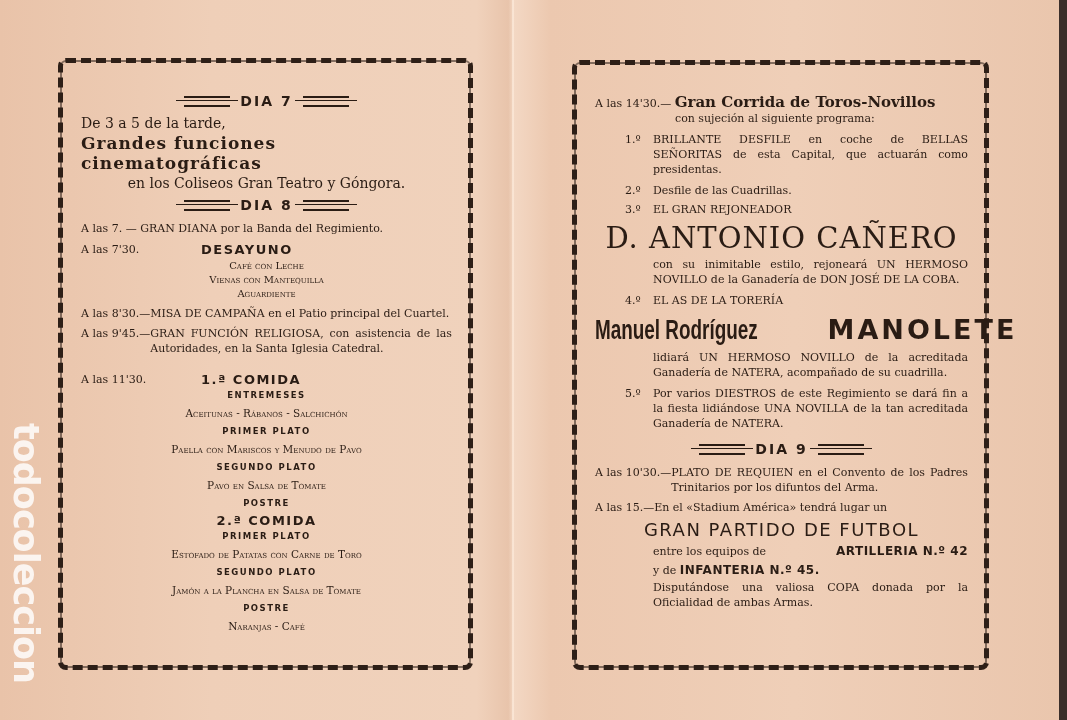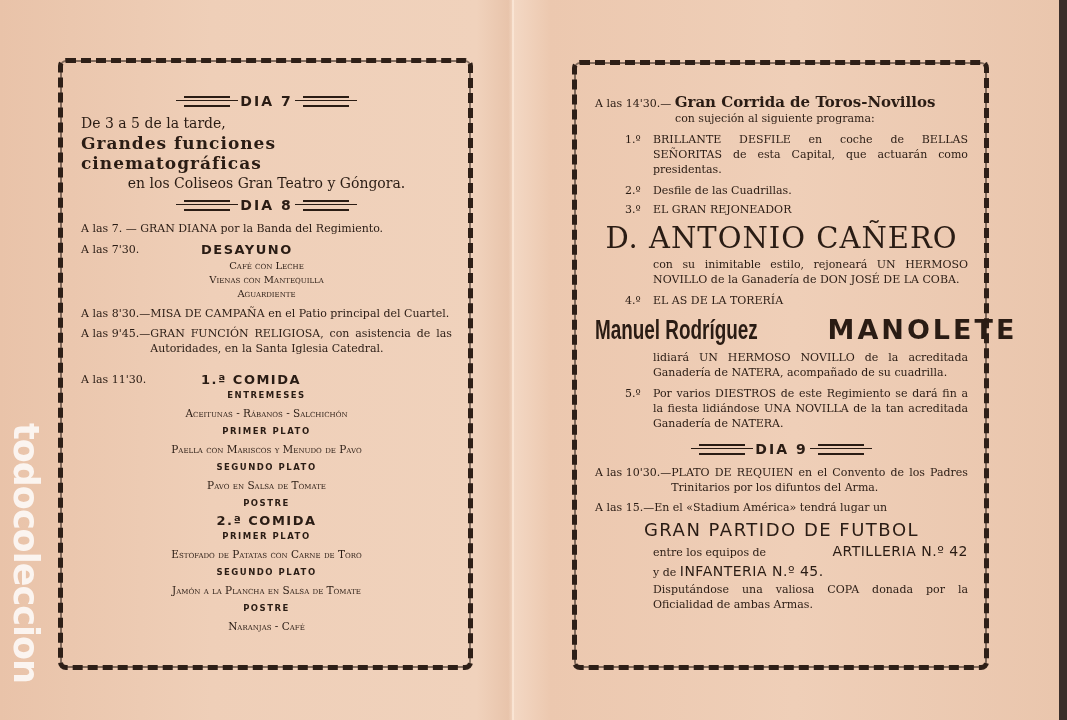--- a/index.html
+++ b/index.html
@@ -42,21 +42,21 @@
   .dish { font-size:10.5px; font-variant:small-caps; line-height:20px; }
   .cafe-list { font-size:10px; font-variant:small-caps; line-height:14px; }
   .num-item { display:flex; font-size:11px; line-height:15px; padding-left:30px; }
   .num-item .n { flex:0 0 28px; }
   .num-item .t { flex:1; text-align:justify; }
   .canero { font-family:"DejaVu Serif", serif; font-size:29px; text-align:center; letter-spacing:1px; margin:4px 0 2px; }
   .manolete { display:flex; align-items:baseline; justify-content:space-between; margin:6px 0 4px; }
   .manolete .first { font-family:"Liberation Sans", sans-serif; font-weight:bold; font-size:27px; transform:scaleX(0.7); transform-origin:left; letter-spacing:0; display:inline-block; white-space:nowrap; }
   .manolete .last { font-family:"DejaVu Sans", sans-serif; font-weight:bold; font-size:27px; letter-spacing:3px; }
   .futbol { font-family:"DejaVu Sans", sans-serif; font-size:18px; text-align:center; letter-spacing:1.5px; margin:4px 0 2px; }
-  .team { font-family:"DejaVu Sans", sans-serif; font-weight:normal; font-size:14px; letter-spacing:0.5px; }
+  .team { font-family:"DejaVu Sans", sans-serif; font-weight:bold; font-size:12px; letter-spacing:0.5px; }
   .watermark {
     position:absolute; left:6px; top:423px; width:40px; height:290px;
     writing-mode:vertical-rl; font-family:"DejaVu Sans", sans-serif; font-weight:bold; font-size:35px;
     color:rgba(255,255,255,0.82); letter-spacing:-1px; line-height:40px;
   }
 </style>
 </head>
 <body>
 
 <div class="paper"></div>

